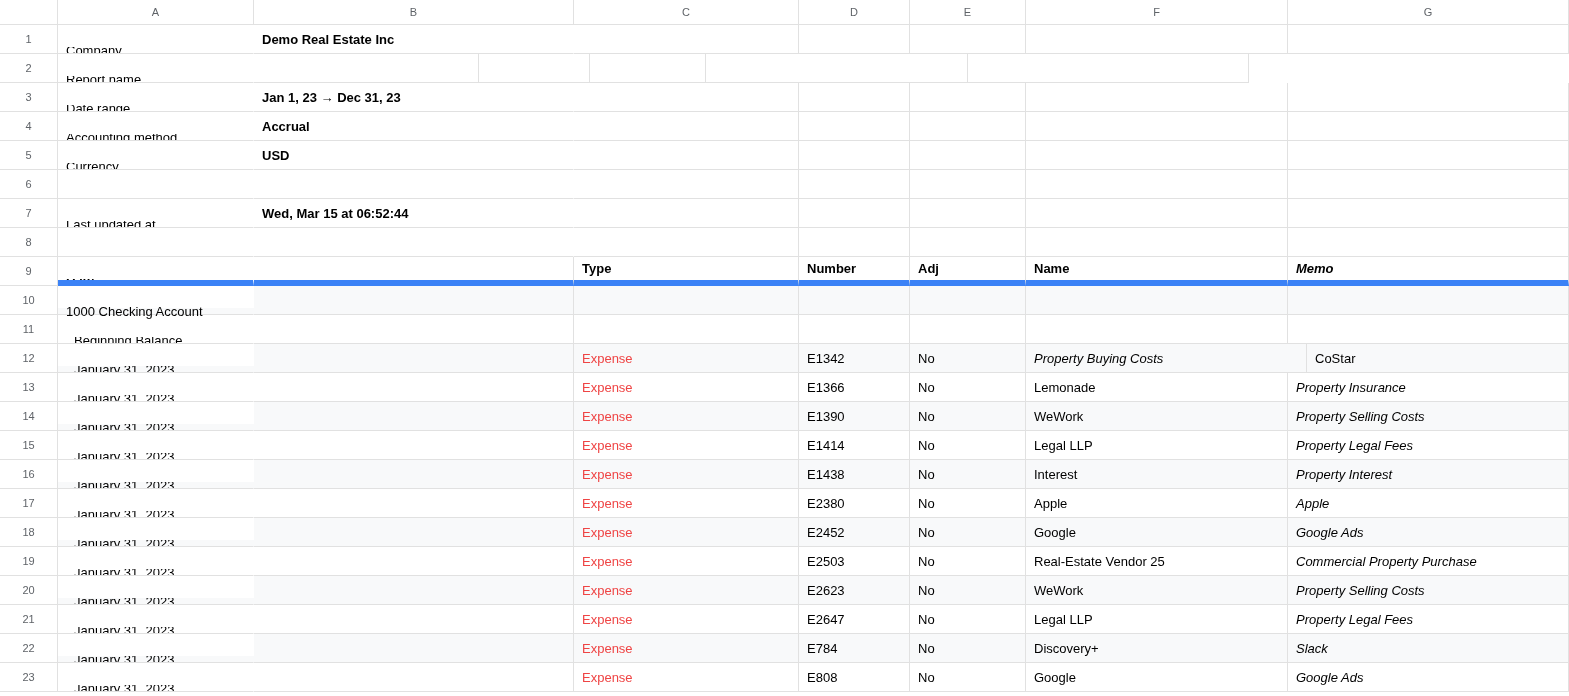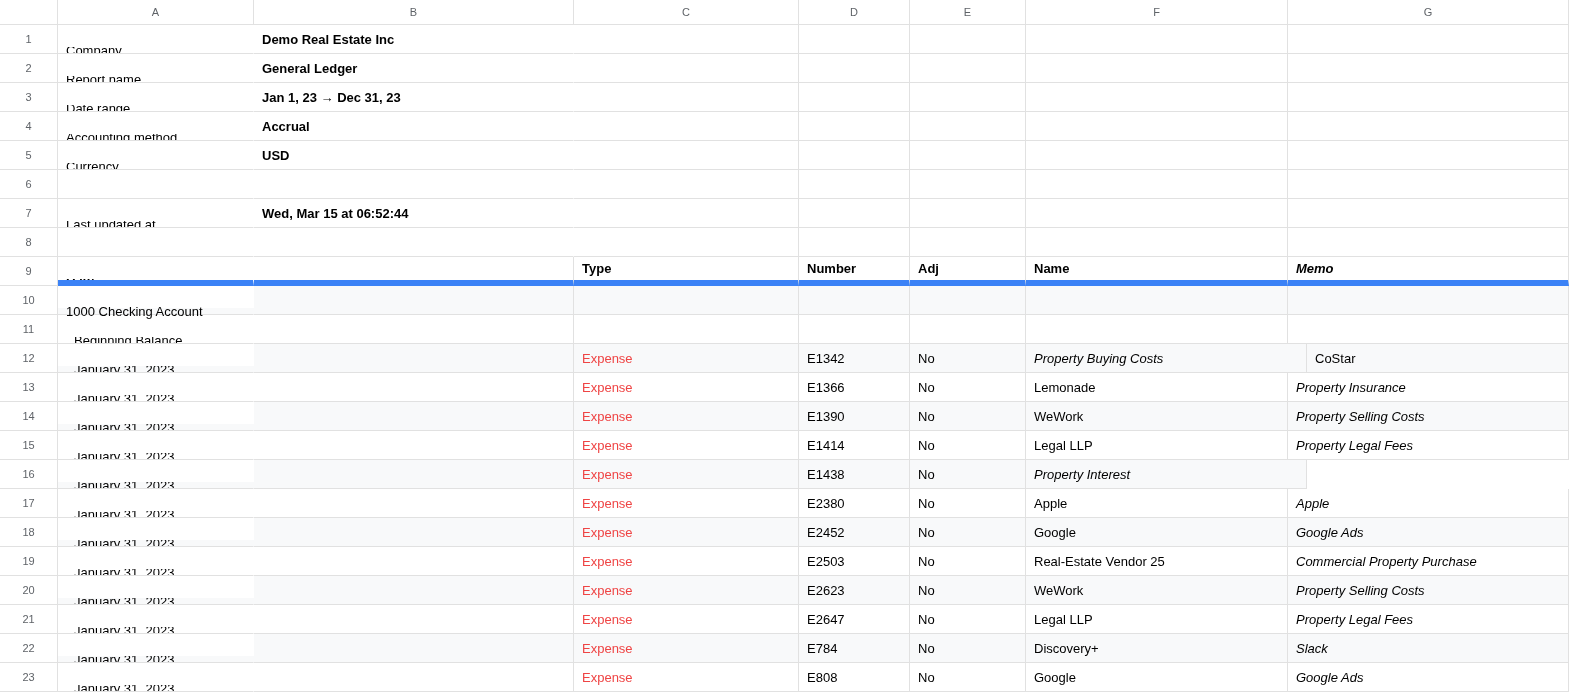--- a/index.html
+++ b/index.html
@@ -114,21 +114,20 @@
         <div class="cell col-B bold">Demo Real Estate Inc</div>
         <div class="cell col-C"></div>
         <div class="cell col-D"></div>
         <div class="cell col-E"></div>
         <div class="cell col-F"></div>
         <div class="cell col-G"></div>
       </div>
       <div class="data-row meta-row">
         <div class="row-header">2</div>
         <div class="cell col-A">Report name</div>
-        <div class="cell col-B bold">General Ledger</div>
         <div class="cell col-C"></div>
         <div class="cell col-D"></div>
         <div class="cell col-E"></div>
         <div class="cell col-F"></div>
         <div class="cell col-G"></div>
       </div>
       <div class="data-row meta-row">
         <div class="row-header">3</div>
         <div class="cell col-A">Date range</div>
         <div class="cell col-B bold">Jan 1, 23 → Dec 31, 23</div>
@@ -258,20 +257,21 @@
         <div class="cell col-F">Legal LLP</div>
         <div class="cell col-G">Property Legal Fees</div>
       </div>
       <div class="data-row shaded">
         <div class="row-header">16</div>
         <div class="cell col-A indent-1">January 31, 2023</div>
         <div class="cell col-B"></div>
         <div class="cell col-C link">Expense</div>
         <div class="cell col-D">E1438</div>
         <div class="cell col-E">No</div>
+        <div class="cell col-F">Interest</div>
         <div class="cell col-G">Property Interest</div>
       </div>
       <div class="data-row">
         <div class="row-header">17</div>
         <div class="cell col-A indent-1">January 31, 2023</div>
         <div class="cell col-B"></div>
         <div class="cell col-C link">Expense</div>
         <div class="cell col-D">E2380</div>
         <div class="cell col-E">No</div>
         <div class="cell col-F">Apple</div>

